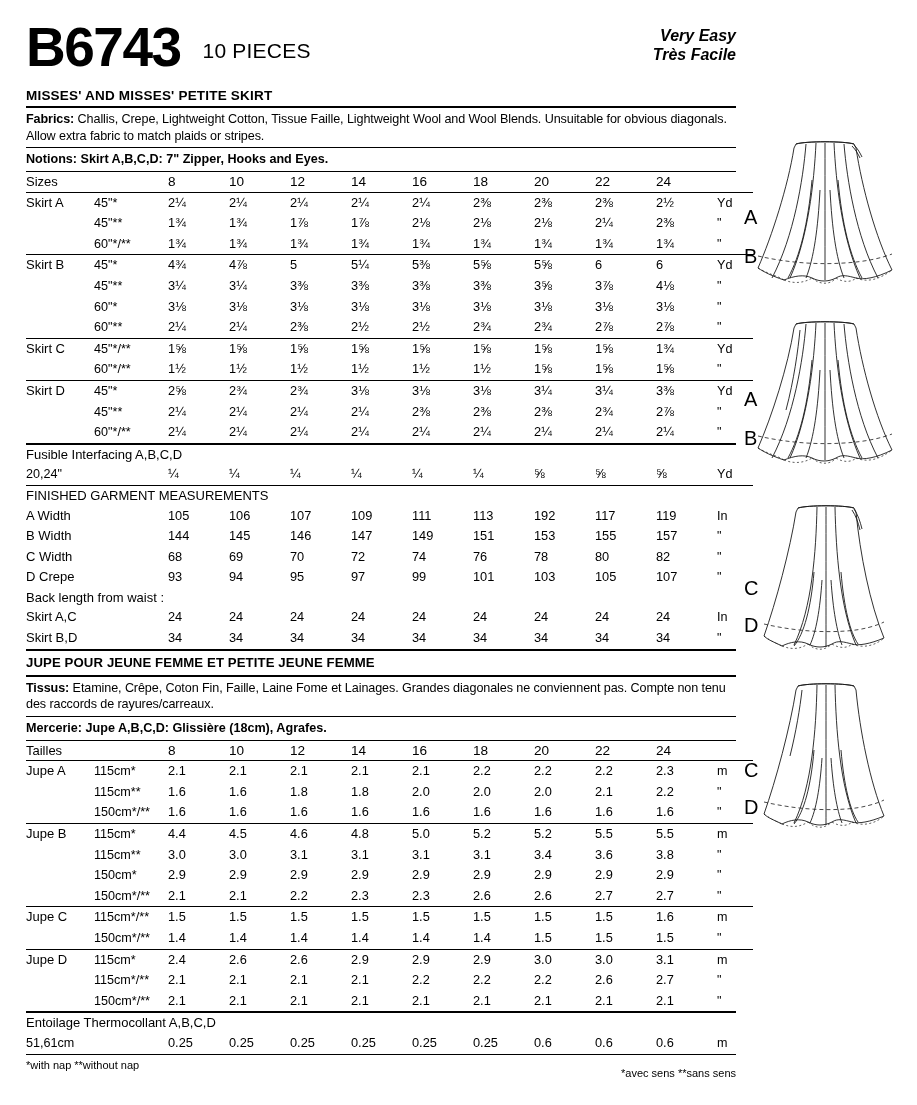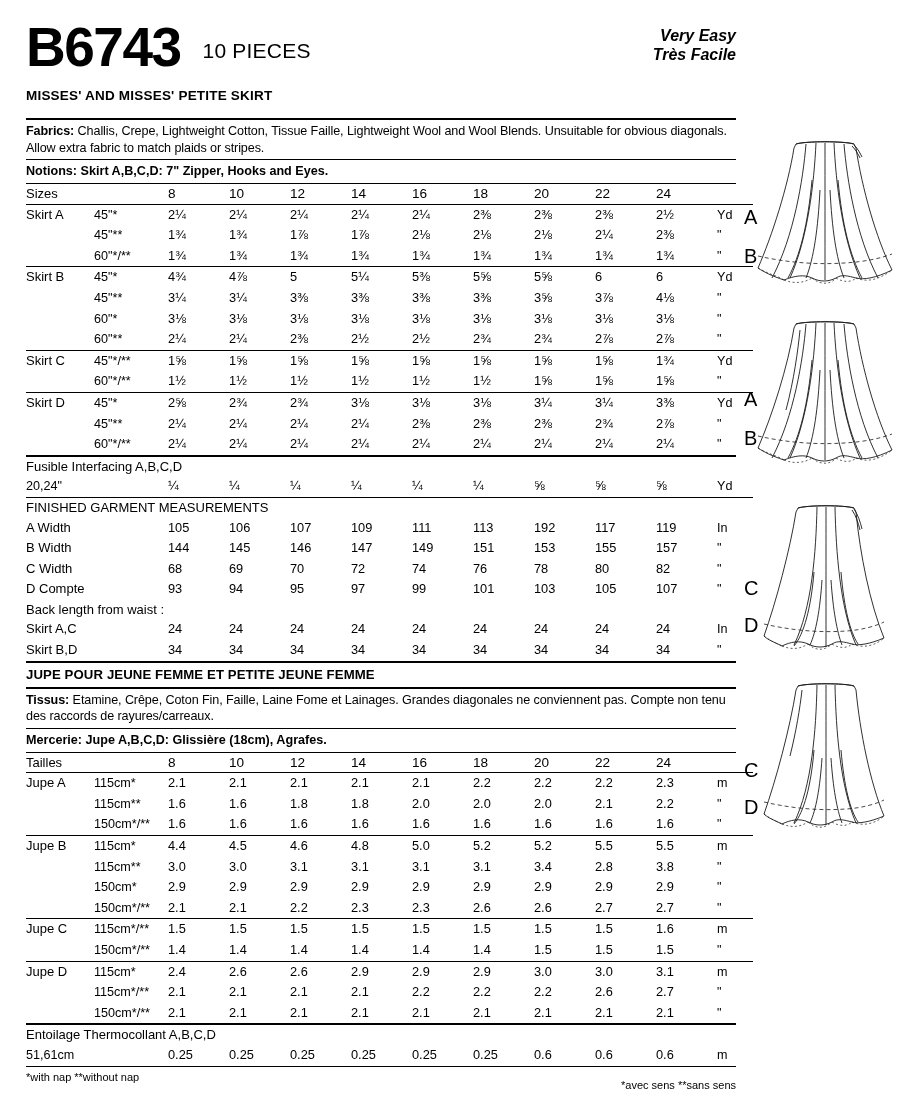--- a/index.html
+++ b/index.html
@@ -32,21 +32,21 @@
     text-align: right; font-size: 16px; font-weight: bold; line-height: 19px; font-style: italic;
   }
 
   
   .left-col {
     position: absolute; left: 26px; top: 88px; width: 710px;
   }
 
   .title-bar {
     font-size: 13.5px; font-weight: bold; letter-spacing: 0.2px;
-    padding-bottom: 15px;
+    padding-bottom: 3px;
   }
   .rule-thick { border-top: 2.3px solid #000; }
   .rule-med   { border-top: 1.6px solid #000; }
 
   .para {
     font-size: 12.6px; line-height: 16.5px; padding: 3px 0 3px 0;
     letter-spacing: -0.1px;
   }
   .para b { font-weight: bold; }
 
@@ -402,21 +402,21 @@
             <td class="val">70</td>
             <td class="val">72</td>
             <td class="val">74</td>
             <td class="val">76</td>
             <td class="val">78</td>
             <td class="val">80</td>
             <td class="val">82</td>
             <td class="unit">"</td>
           </tr>
           <tr>
-            <td class="lbl" colspan="2">D Compte</td>
+            <td class="lbl" colspan="2">D Crepe</td>
             <td class="val">93</td>
             <td class="val">94</td>
             <td class="val">95</td>
             <td class="val">97</td>
             <td class="val">99</td>
             <td class="val">101</td>
             <td class="val">103</td>
             <td class="val">105</td>
             <td class="val">107</td>
             <td class="unit">"</td>
@@ -557,21 +557,21 @@
           <tr>
             <td class="lbl"></td>
             <td class="wid">115cm**</td>
             <td class="val">3.0</td>
             <td class="val">3.0</td>
             <td class="val">3.1</td>
             <td class="val">3.1</td>
             <td class="val">3.1</td>
             <td class="val">3.1</td>
             <td class="val">3.4</td>
-            <td class="val">2.8</td>
+            <td class="val">3.6</td>
             <td class="val">3.8</td>
             <td class="unit">"</td>
           </tr>
           <tr>
             <td class="lbl"></td>
             <td class="wid">150cm*</td>
             <td class="val">2.9</td>
             <td class="val">2.9</td>
             <td class="val">2.9</td>
             <td class="val">2.9</td>

